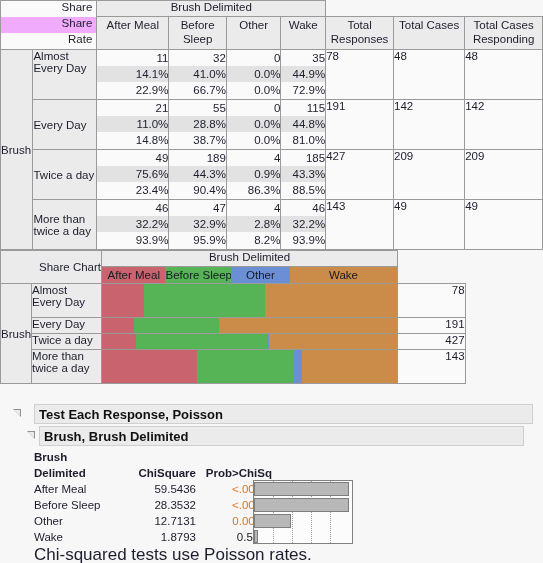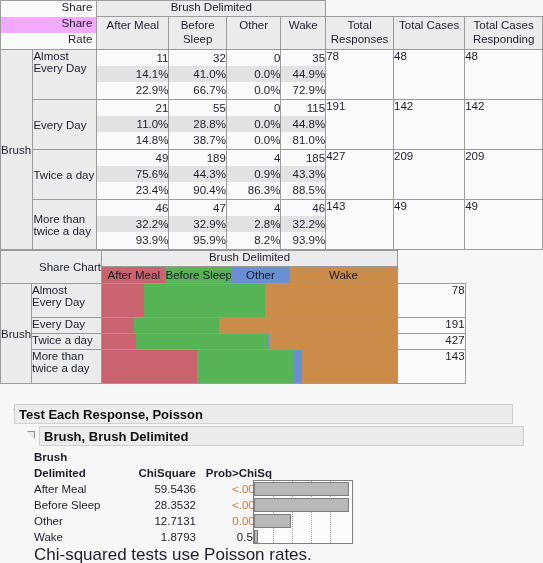--- a/index.html
+++ b/index.html
@@ -329,21 +329,21 @@
         <div style="background:#6b8fd4;width:2.8%;"></div>
         <div style="background:#cb8b49;width:32.2%;"></div>
       </div>
     </td>
     <td class="num" style="height:33px;">143</td>
   </tr>
 </tbody>
   </table>
 
 <div class="tri-out" style="left:13px;top:409px;"></div>
-<div class="outline-head" style="left:14px;top:404px;width:493px;height:18px;padding:0 0 0 4px;font-size:13px;">Test Each Response, Poisson</div>
+<div class="outline-head" style="left:34px;top:404px;width:493px;height:18px;padding:0 0 0 4px;font-size:13px;">Test Each Response, Poisson</div>
 
 <div class="tri-out" style="left:27px;top:431px;"></div>
 <div class="outline-head" style="left:39px;top:426px;width:479px;height:18px;padding:0 0 0 4px;font-size:13px;">Brush, Brush Delimited</div>
 
 <table id="chisq">
   <tbody>
       <tr>
     <td class="b" style="width:88px;">Brush</td>
     <td style="width:74px;"></td>
     <td style="width:76px;"></td>

